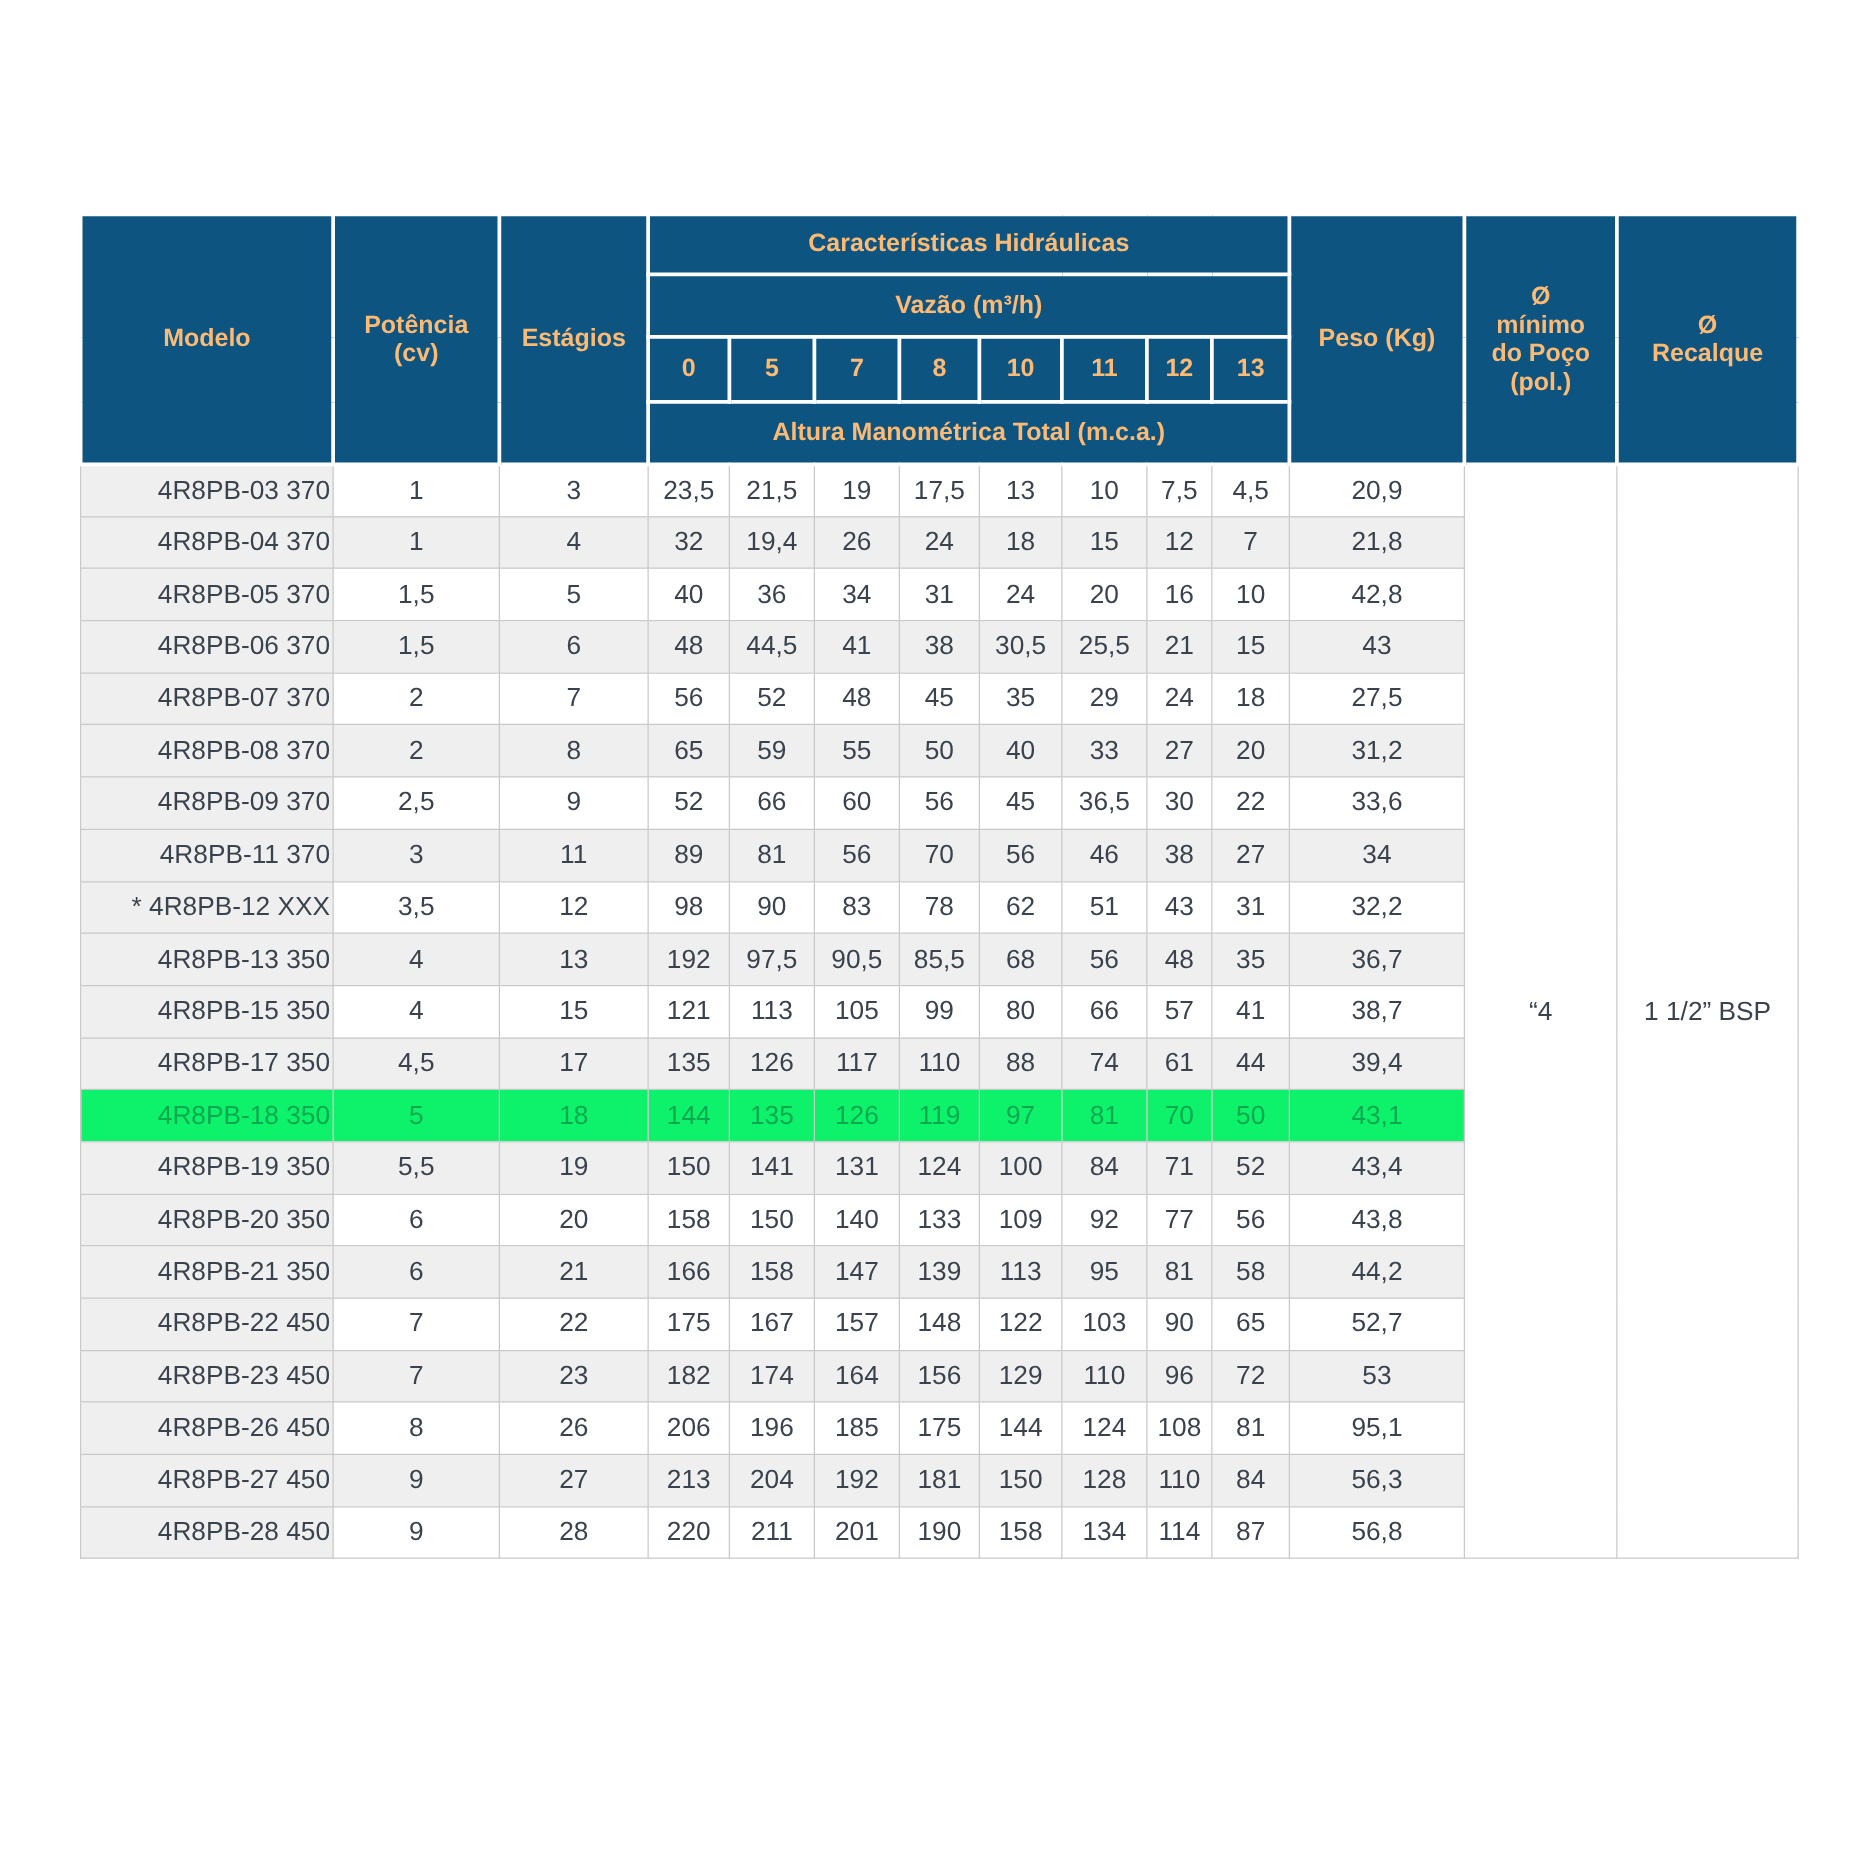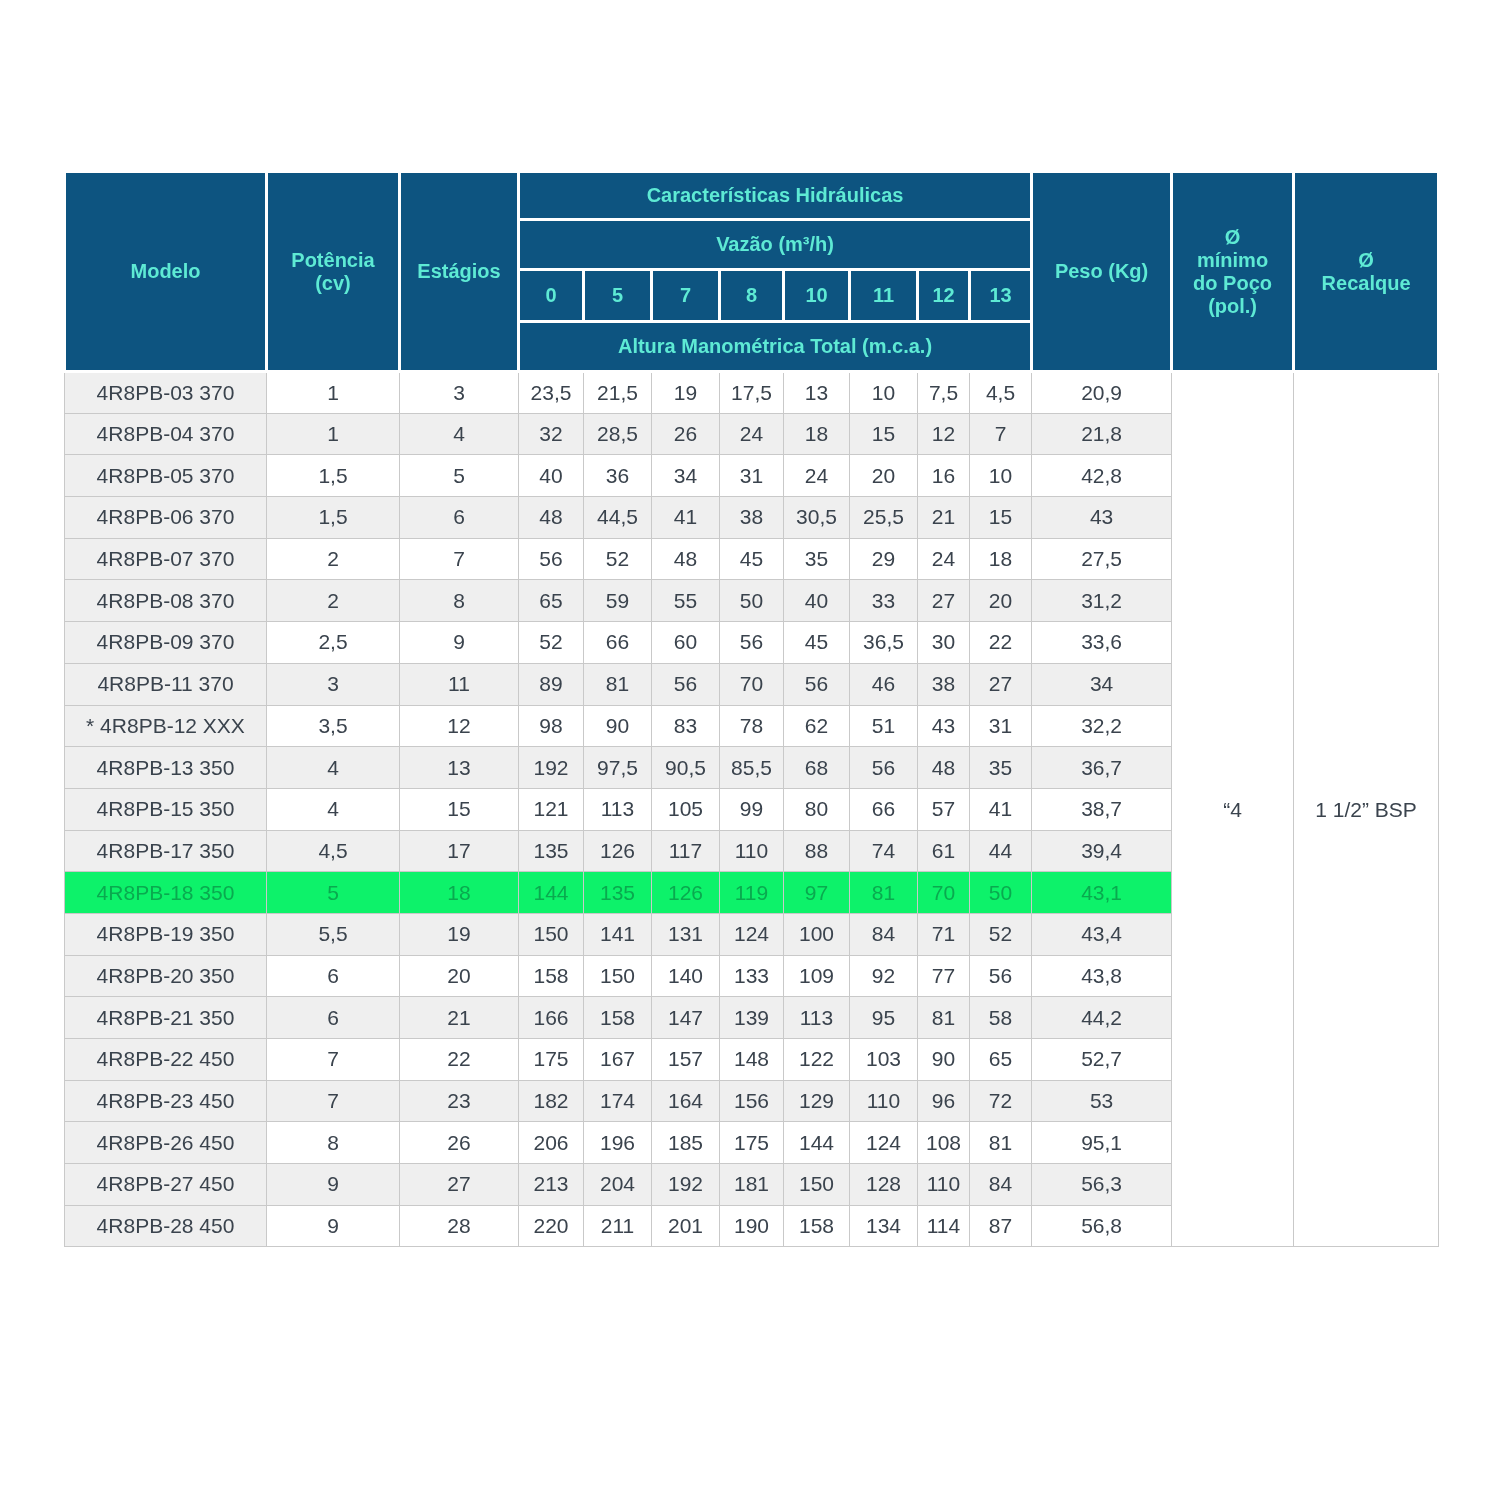--- a/index.html
+++ b/index.html
@@ -25,21 +25,21 @@
     color:var(--title-text);
     letter-spacing:-0.5px;
   }
   table.spec{
     border-collapse:collapse;
     table-layout:fixed;
     width:1374px;
   }
   table.spec thead th{
     background:var(--header-blue);
-    color:#5eead4;
+    color:#fdba74;
     border:3px solid #ffffff;
     font-size:20px;
     font-weight:bold;
     padding:0 2px;
     text-align:center;
     vertical-align:middle;
     line-height:1.15;
   }
   tr.h-row-1{height:48px;}
   tr.h-row-2{height:50px;}
@@ -50,21 +50,21 @@
     border:1px solid var(--border-gray);
     background:#ffffff;
     color:var(--data-text);
     font-size:21px;
     text-align:center;
     vertical-align:middle;
     padding:0 2px;
     white-space:nowrap;
   }
   table.spec tbody tr:nth-child(even) td{background:var(--zebra-gray);}
-  table.spec tbody td.c-model{background:var(--zebra-gray);}
+  table.spec tbody td.c-model{background:var(--zebra-gray);text-align:right;}
   table.spec tbody tr.hl td{
     background:var(--hl-bg);
     color:var(--hl-text);
   }
   table.spec tbody tr.hl td.c-model{background:var(--hl-bg);}
   table.spec tbody td.merged{
     background:#ffffff !important;
     color:var(--data-text);
     border-top:1px solid var(--border-gray);
     border-bottom:1px solid var(--border-gray);
@@ -145,21 +145,21 @@
           <td>4,5</td>
           <td>20,9</td>
           <td class="merged" rowspan="21">“4</td>
           <td class="merged" rowspan="21">1 1/2” BSP</td>
         </tr>
         <tr>
           <td class="c-model">4R8PB-04 370</td>
           <td>1</td>
           <td>4</td>
           <td>32</td>
-          <td>28,5</td>
+          <td>19,4</td>
           <td>26</td>
           <td>24</td>
           <td>18</td>
           <td>15</td>
           <td>12</td>
           <td>7</td>
           <td>21,8</td>
         </tr>
         <tr>
           <td class="c-model">4R8PB-05 370</td>

